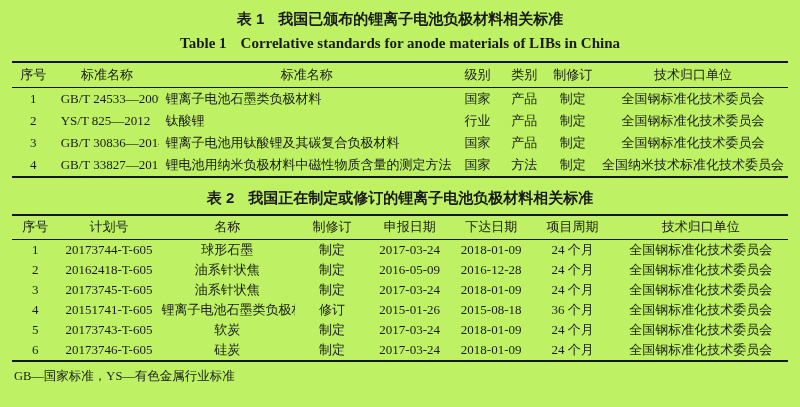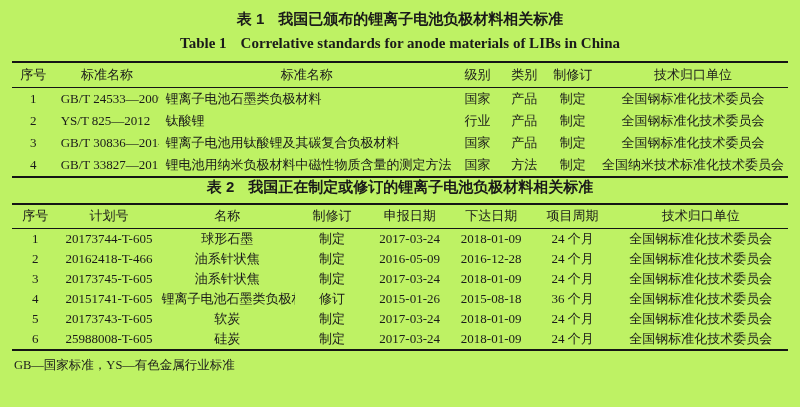--- a/index.html
+++ b/index.html
@@ -11,21 +11,21 @@
     color:#1a1a1a;
     font-family:"Liberation Serif","DejaVu Serif",serif;
     overflow:hidden;
   }
   .caption{text-align:center;line-height:1.15;}
   .caption-zh{
     padding-top:10px;
     font-family:"Liberation Sans","DejaVu Sans",sans-serif;
     font-weight:700;font-size:15px;
   }
-  .caption-zh.mt{padding-top:0;}
+  .caption-zh.mt{padding-top:0;margin-top:11px;}
   .caption-en{
     margin-top:8px;
     font-family:"Liberation Serif","DejaVu Serif",serif;
     font-weight:700;font-size:15px;
   }
   .cap-label{margin-right:14px;}
   table.tbl{
     width:776px;
     margin:8px auto 0 auto;
     border-collapse:collapse;
@@ -162,21 +162,21 @@
         <td>20173744-T-605</td>
         <td>球形石墨</td>
         <td>制定</td>
         <td>2017-03-24</td>
         <td>2018-01-09</td>
         <td>24 个月</td>
         <td>全国钢标准化技术委员会</td>
       </tr>
       <tr>
         <td>2</td>
-        <td>20162418-T-466</td>
+        <td>20162418-T-605</td>
         <td>油系针状焦</td>
         <td>制定</td>
         <td>2016-05-09</td>
         <td>2016-12-28</td>
         <td>24 个月</td>
         <td>全国钢标准化技术委员会</td>
       </tr>
       <tr>
         <td>3</td>
         <td>20173745-T-605</td>
@@ -202,21 +202,21 @@
         <td>20173743-T-605</td>
         <td>软炭</td>
         <td>制定</td>
         <td>2017-03-24</td>
         <td>2018-01-09</td>
         <td>24 个月</td>
         <td>全国钢标准化技术委员会</td>
       </tr>
       <tr>
         <td>6</td>
-        <td>25988008-T-605</td>
+        <td>20173746-T-605</td>
         <td>硅炭</td>
         <td>制定</td>
         <td>2017-03-24</td>
         <td>2018-01-09</td>
         <td>24 个月</td>
         <td>全国钢标准化技术委员会</td>
       </tr>
     </tbody>
   </table>
 

